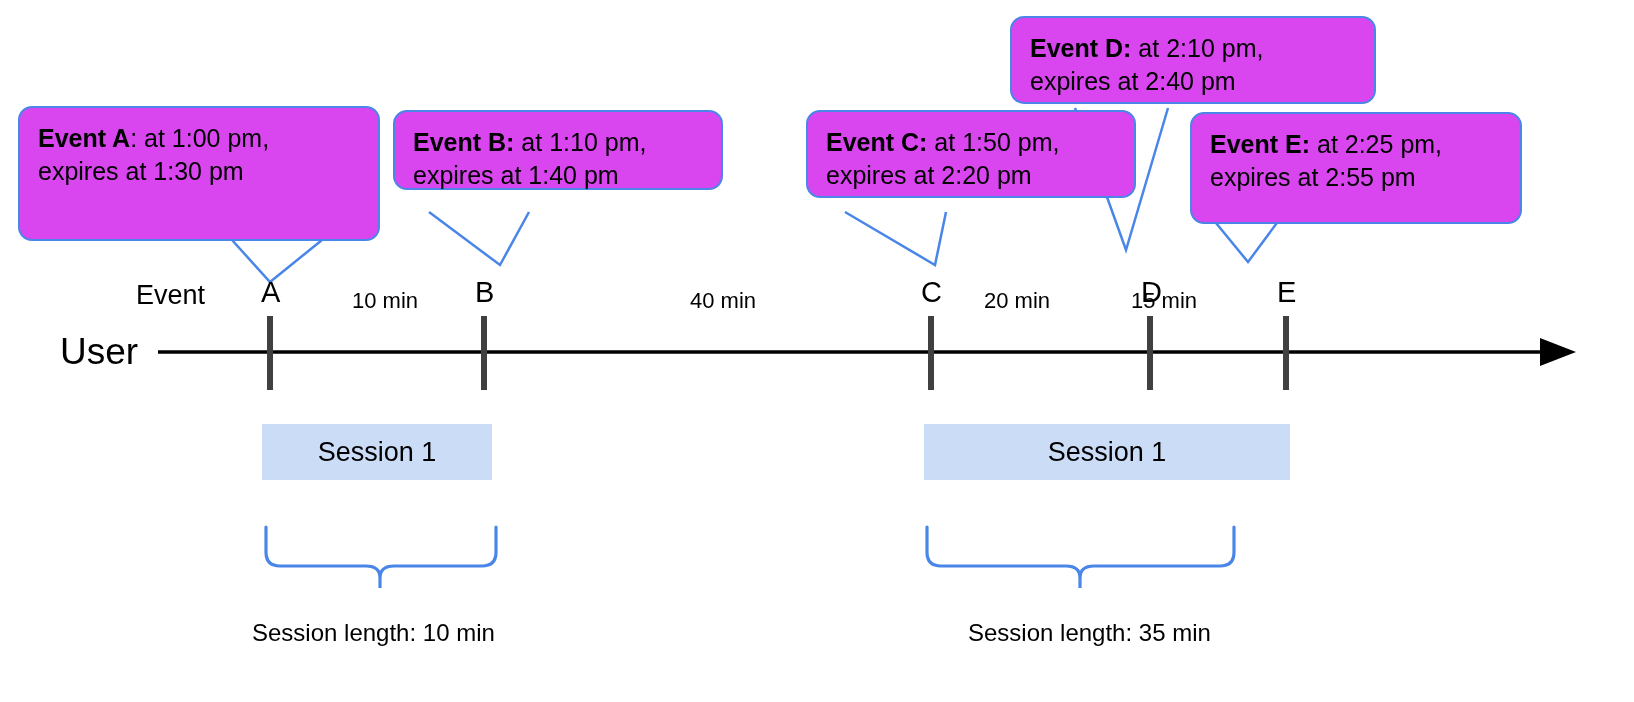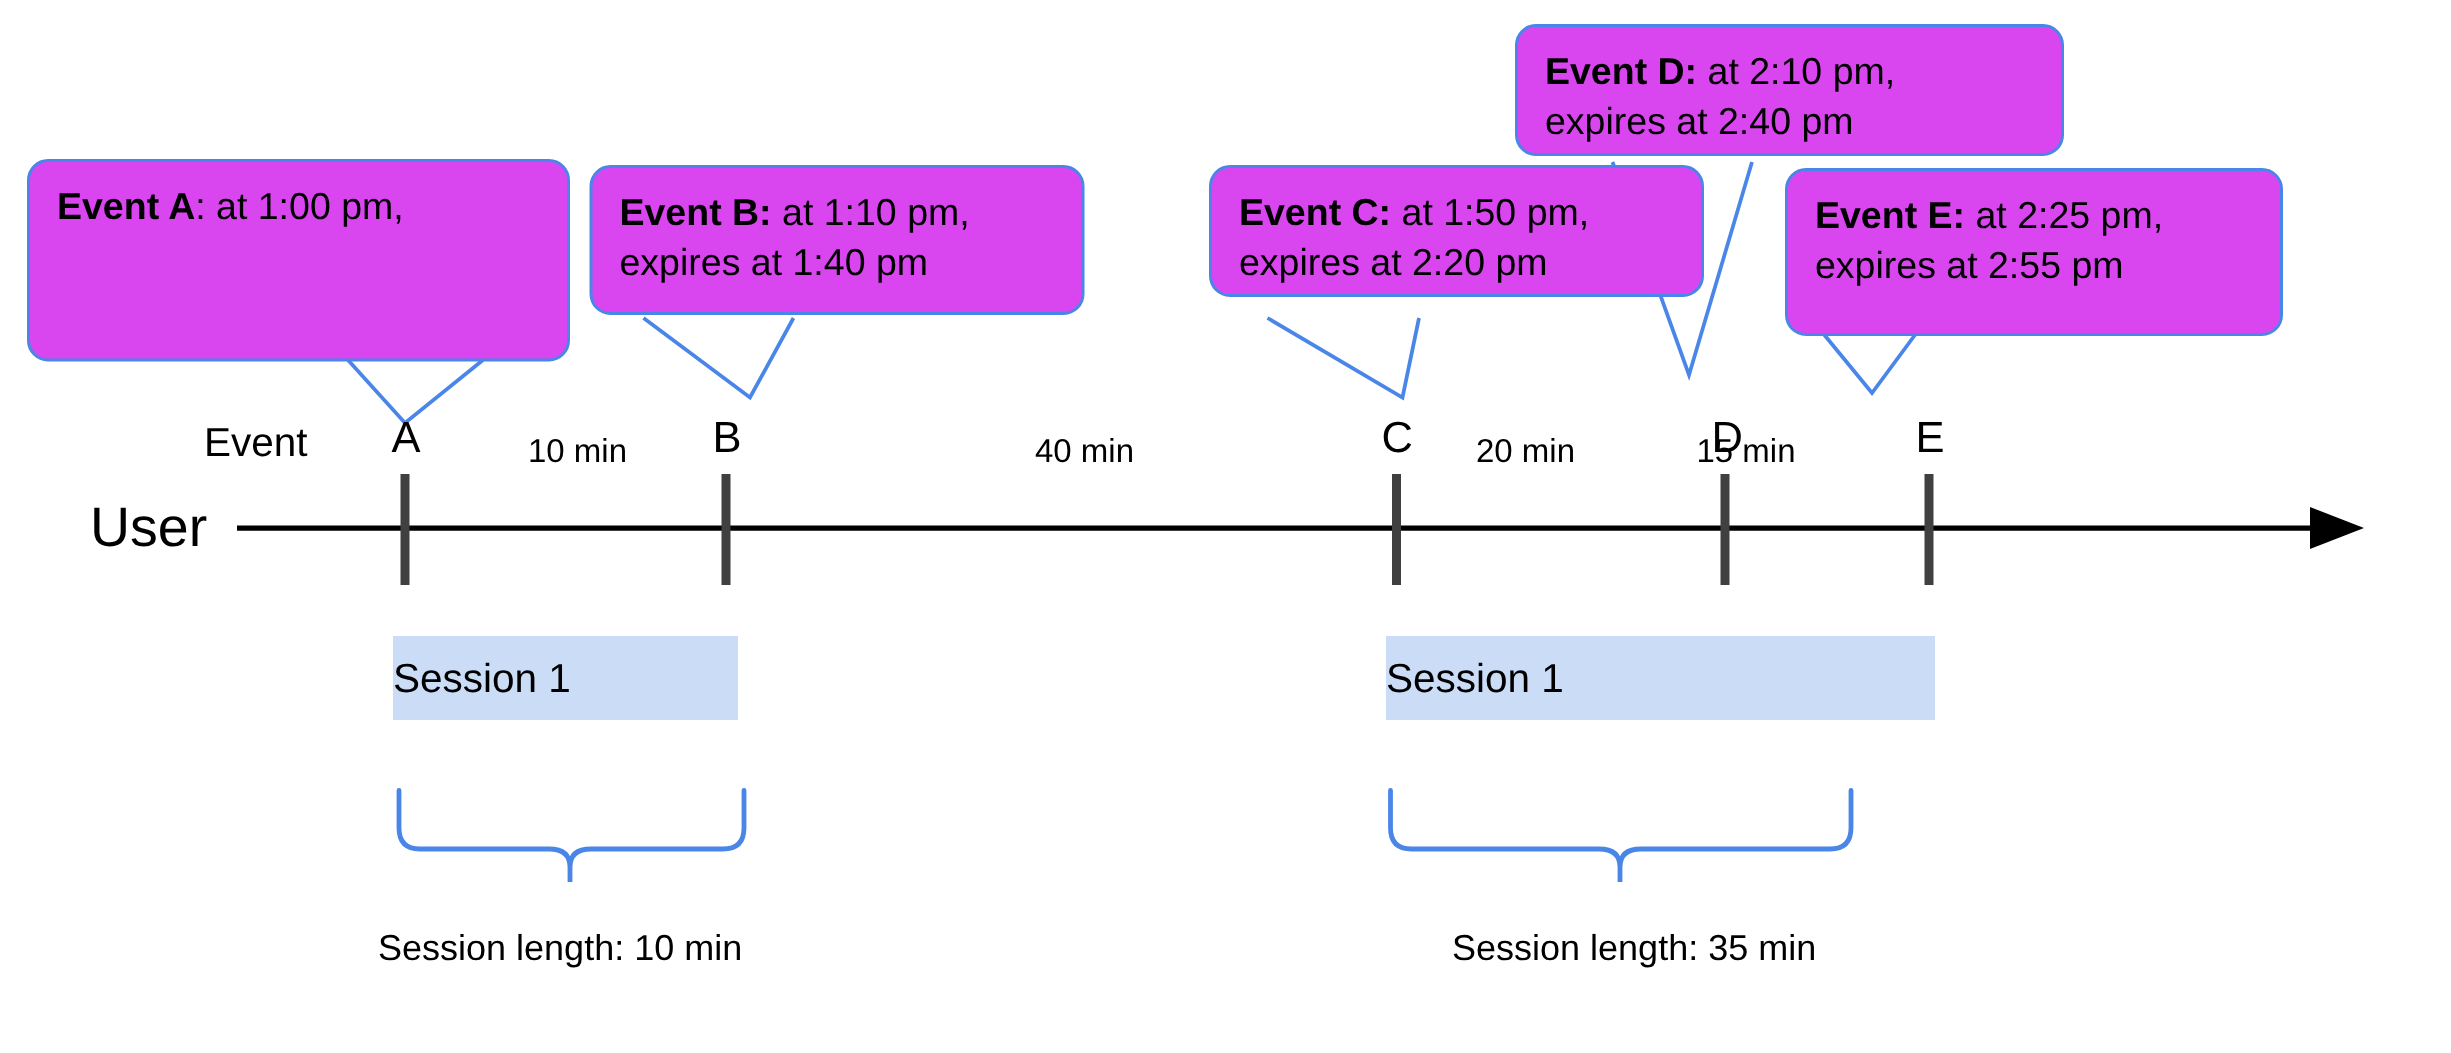--- a/index.html
+++ b/index.html
@@ -12,21 +12,21 @@
            border:2.5px solid #4a86e8;border-radius:14px;background:#d946ef;
            font-size:25px;line-height:1.32;color:#000;padding:14px 16px 14px 18px;}
   .callout b{font-weight:bold;}
 
   .axis-text{position:absolute;white-space:nowrap;}
   .tick-letter{font-size:29px;}
   .gap-label{font-size:22px;}
   .events-label{font-size:27px;}
   .user-label{font-size:37px;}
   .session-box{position:absolute;box-sizing:border-box;background:#cbdcf7;
-               display:flex;align-items:center;justify-content:flex-start;
+               display:flex;align-items:center;justify-content:center;
                font-size:27px;color:#000;}
   .slen{position:absolute;font-size:24px;white-space:nowrap;}
 </style>
 </head>
 <body>
 
 <div id="stage">
 
   <svg id="art" viewBox="0 0 1634 702">
 
@@ -54,23 +54,24 @@
     <g fill="none" stroke="#4a86e8" stroke-width="3.2" stroke-linecap="round">
       <path d="M 266,527 L 266,552 Q 266,566 280,566 L 366,566 Q 380,566 380,578 L 380,588
                L 380,578 Q 380,566 394,566 L 482,566 Q 496,566 496,552 L 496,527"></path>
       <path d="M 927,527 L 927,552 Q 927,566 941,566 L 1066,566 Q 1080,566 1080,578 L 1080,588
                L 1080,578 Q 1080,566 1094,566 L 1220,566 Q 1234,566 1234,552 L 1234,527"></path>
     </g>
   </svg>
 
   <div class="callout" style="left:18px;top:106px;width:362px;height:135px;">
     <b>Event A</b><span>: at 1:00 pm,</span><br>
+    <span>expires at 1:30 pm</span>
   </div>
 
-  <div class="callout" style="left:393px;top:110px;width:330px;height:100px;">
+  <div class="callout" style="left:393px;top:110px;width:330px;height:80px;">
     <b>Event B:</b><span> at 1:10 pm,</span><br>
     <span>expires at 1:40 pm</span>
   </div>
 
   <div class="callout" style="left:806px;top:110px;width:330px;height:88px;">
     <b>Event C:</b><span> at 1:50 pm,</span><br>
     <span>expires at 2:20 pm</span>
   </div>
 
   <div class="callout" style="left:1010px;top:16px;width:366px;height:88px;">

